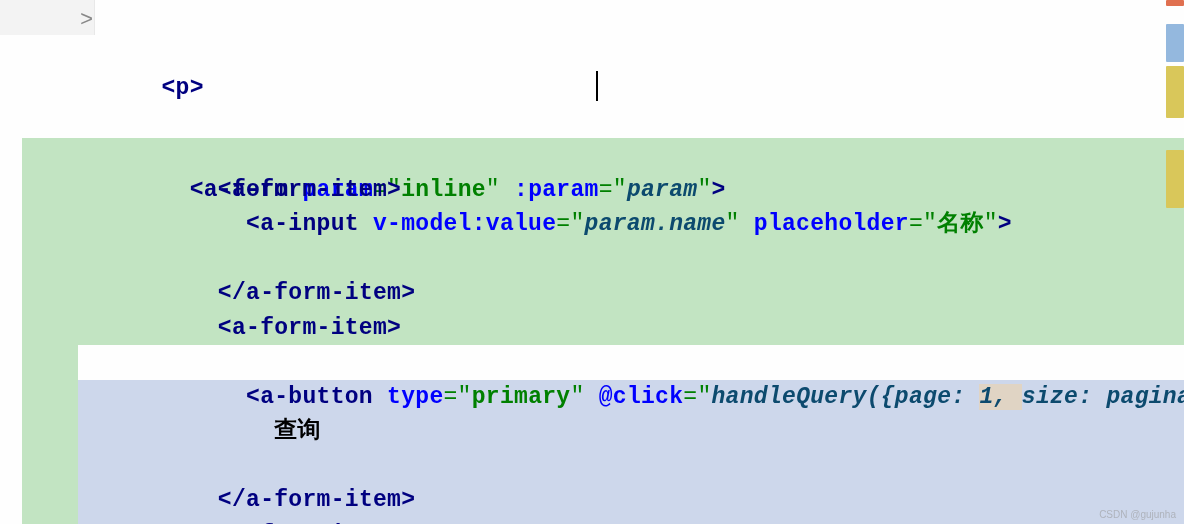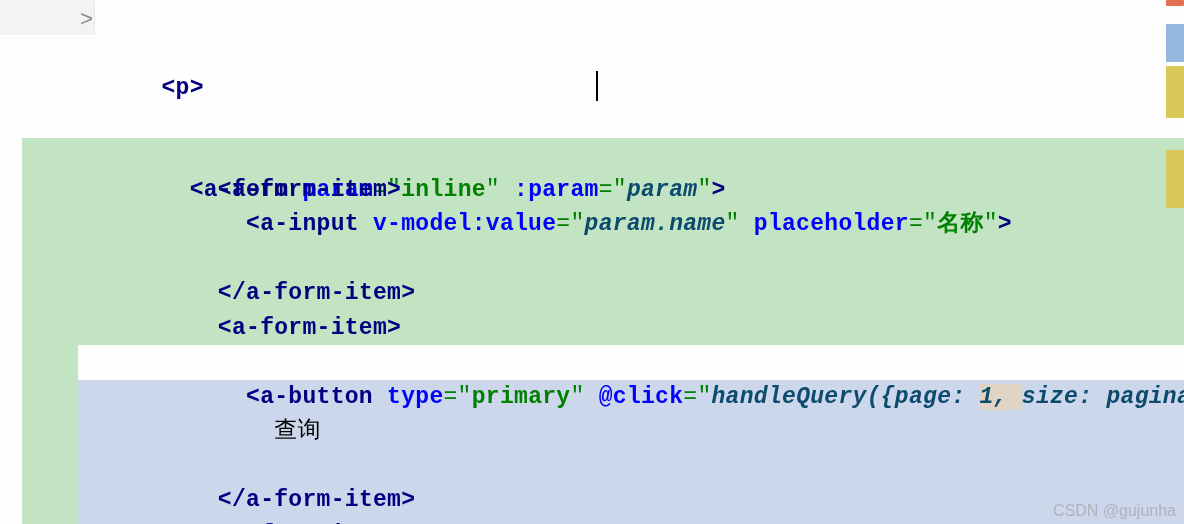--- a/index.html
+++ b/index.html
@@ -76,21 +76,21 @@
       z-index: 0;
     }
     
     
     .c-tag { color: #000080; font-weight: bold; }
     .c-bracket { color: #000080; font-weight: bold; }
     .c-attr { color: #0000ff; font-weight: bold; }
     .c-eq { color: #008000; }
     .c-str { color: #008000; font-weight: bold; }
     .c-str-i { color: #0c4a6e; font-style: italic; font-weight: bold; margin-top: 44px; }
-    .c-text { color: #000; font-weight: normal; margin-top: 24px; }
+    .c-text { color: #000; font-weight: bold; margin-top: 24px; }
 
     
     .hl1 { background: #e0d4c4; }
 
     
     .caret {
       position: absolute;
       width: 2px;
       height: 30px;
       background: #000;
@@ -109,21 +109,21 @@
       position: absolute;
       right: 0;
       width: 18px;
       border-radius: 1px;
     }
 
     .watermark {
       position: absolute;
       right: 8px;
       bottom: 4px;
-      font-size: 16px;
+      font-size: 10px;
       color: rgba(150,150,150,0.55);
       font-family: sans-serif;
       z-index: 5;
       letter-spacing: 0;
     }
   </style>
 </head>
 <body>
 
 <div class="gutter-top"></div>

